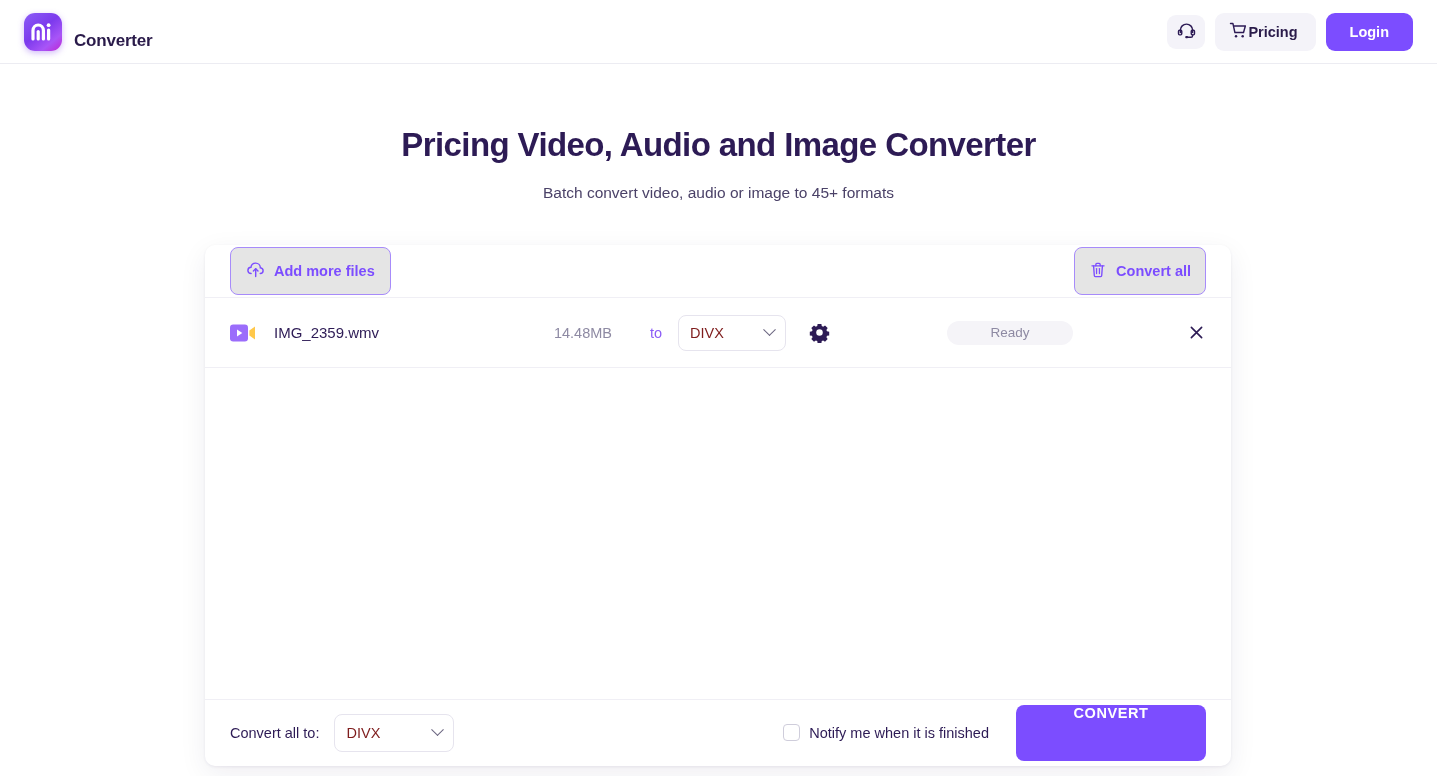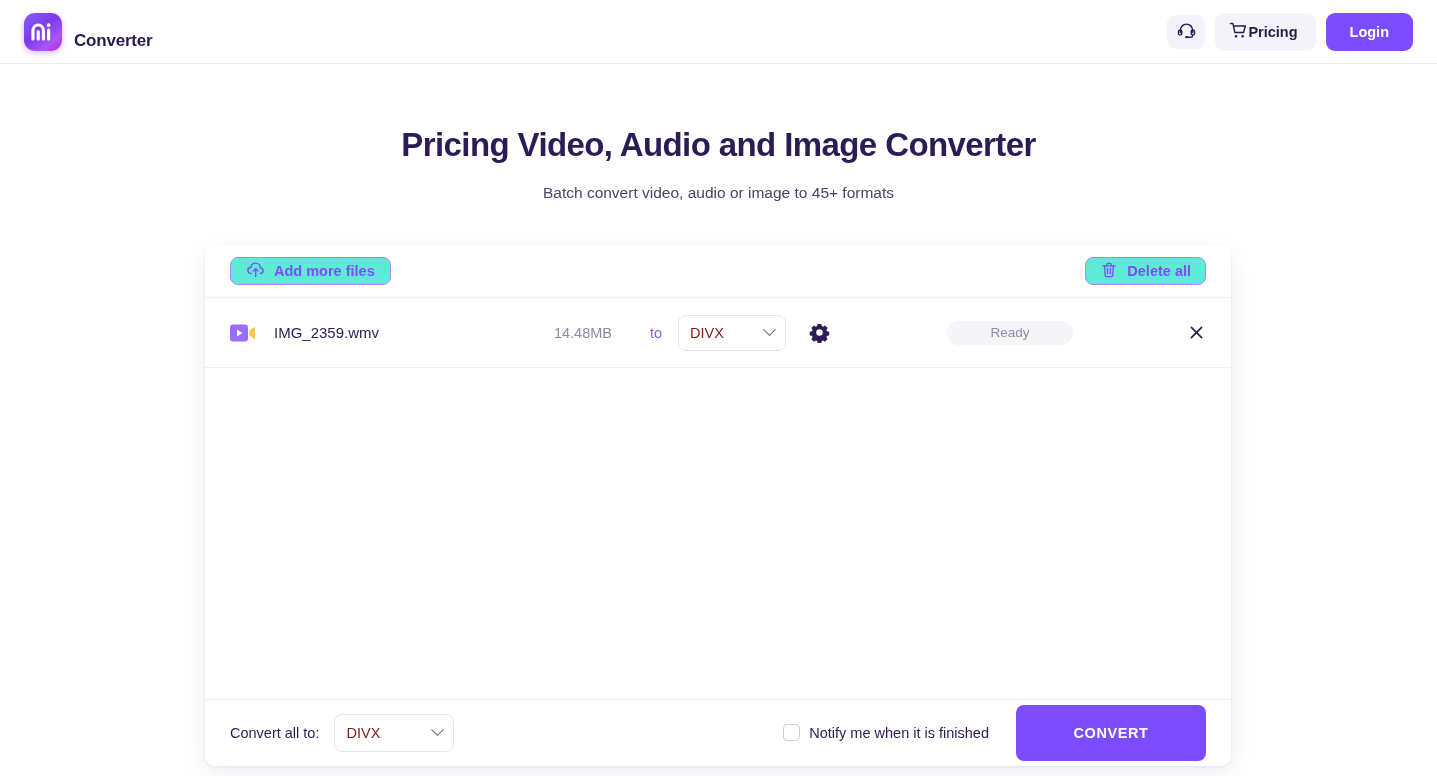--- a/index.html
+++ b/index.html
@@ -78,22 +78,22 @@
     position: absolute; left: 205px; top: 245px;
     width: 1026px; height: 521px;
     background: #ffffff; border-radius: 10px;
     box-shadow: 0 1px 3px rgba(33,20,70,.07), 0 8px 28px rgba(33,20,70,.07);
   }
   .card-toolbar {
     height: 53px; display: flex; align-items: center;
     padding: 0 25px; border-bottom: 1px solid #f0eff5;
   }
   .ghost-btn {
-    height: 28px; border-radius: 8px;
-    border: 1px solid #a78bfa; background: #5eead4;
+    height: 48px; border-radius: 8px;
+    border: 1px solid #a78bfa; background: #e5e5e5;
     display: flex; align-items: center; gap: 9px;
     padding: 0 15px; cursor: pointer;
     font-size: 14.5px; font-weight: 700; color: #7c4dff;
     font-family: "Liberation Sans", sans-serif;
   }
   .ghost-btn.right { margin-left: auto; padding: 0 14px; }
 
   
   .file-row {
     height: 70px; display: flex; align-items: center;
@@ -143,21 +143,21 @@
     cursor: pointer;
   }
   .checkbox {
     width: 17px; height: 17px; border: 1.5px solid #cfcddb;
     border-radius: 4px; background: #ffffff;
   }
   .notify-label { font-size: 14.5px; color: #2d1b55; }
   .convert-btn {
     margin-left: 27px; width: 190px; height: 56px;
     border-radius: 8px; background: #7c4dff; border: none;
-    display: flex; align-items: center; justify-content: center;
+    display: flex; justify-content: center;
     cursor: pointer;
     font-size: 14.5px; font-weight: 700; color: #ffffff;
     letter-spacing: 0.6px;
     font-family: "Liberation Sans", sans-serif;
   }
 </style>
 </head>
 <body>
 
 <div class="header">
@@ -225,21 +225,21 @@
     <button class="ghost-btn right">
       <span>
         <svg width="18" height="18" viewBox="0 0 20 20" aria-hidden="true">
           <path d="M3.3 5.4 H16.7" fill="none" stroke="#7c4dff" stroke-width="1.5" stroke-linecap="round"></path>
           <path d="M7.6 5.4 V3.8 C7.6 3.2 8.1 2.7 8.7 2.7 H11.3 C11.9 2.7 12.4 3.2 12.4 3.8 V5.4" fill="none" stroke="#7c4dff" stroke-width="1.5" stroke-linecap="round"></path>
           <path d="M5.1 5.4 L5.9 16.2 C5.9 16.8 6.4 17.3 7 17.3 H13 C13.6 17.3 14.1 16.8 14.1 16.2 L14.9 5.4" fill="none" stroke="#7c4dff" stroke-width="1.5" stroke-linecap="round" stroke-linejoin="round"></path>
           <path d="M8.4 8.4 V14" fill="none" stroke="#7c4dff" stroke-width="1.4" stroke-linecap="round"></path>
           <path d="M11.6 8.4 V14" fill="none" stroke="#7c4dff" stroke-width="1.4" stroke-linecap="round"></path>
         </svg>
       </span>
-      <span>Delete all</span>
+      <span>Convert all</span>
     </button>
   </div>
 
   <div class="file-row">
     <span class="file-icon">
       <svg width="26" height="20" viewBox="0 0 26 20" aria-hidden="true">
         <rect x="0" y="1.5" width="18" height="17" rx="3.2" fill="#9b6dfb"></rect>
         <path d="M7 6.6 L12.3 10 L7 13.4 Z" fill="#ffffff"></path>
         <path d="M25 3.4 L19.4 7.6 V12.4 L25 16.6 Z" fill="#ffc84a"></path>
       </svg>

